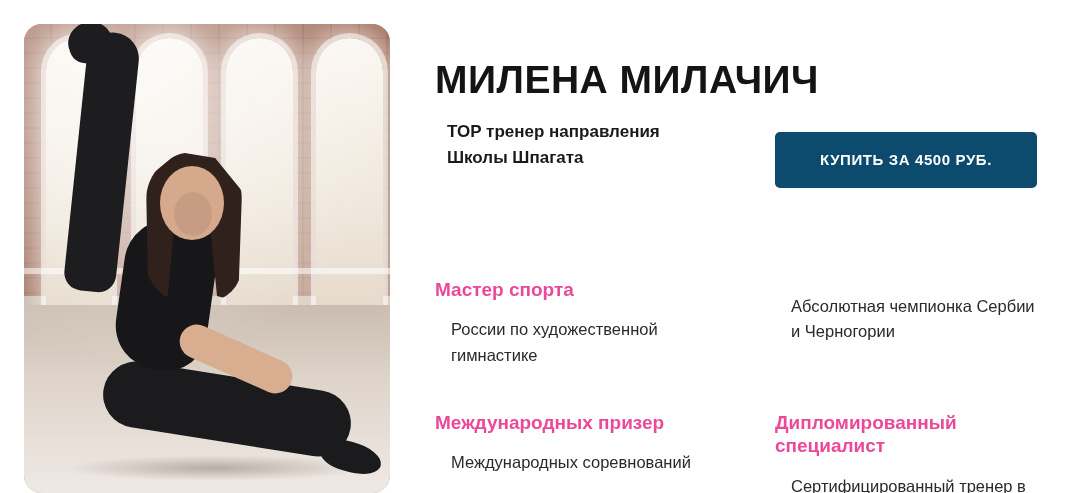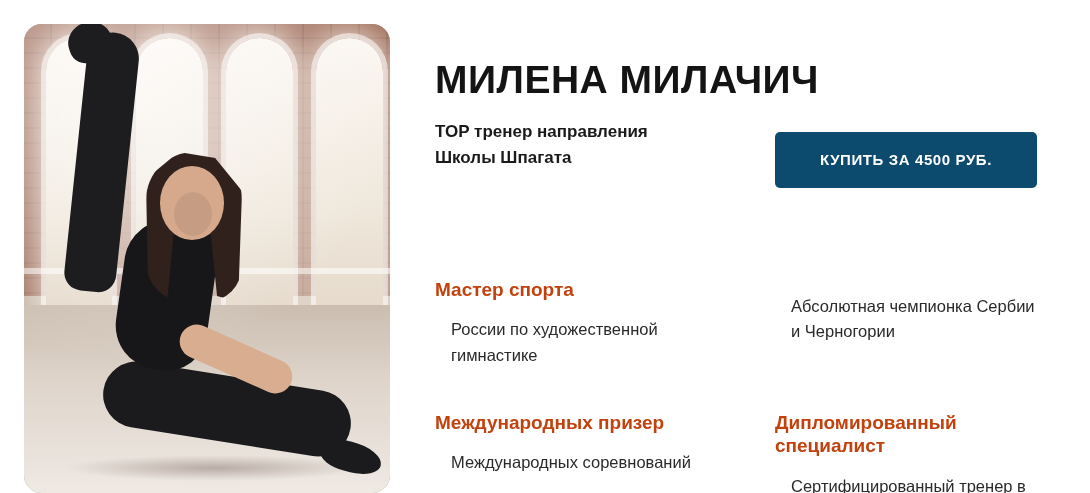--- a/index.html
+++ b/index.html
@@ -187,21 +187,21 @@
     font-weight: bold;
     letter-spacing: .5px;
     margin: 0 0 18px 0;
     color: #141414;
     line-height: 1.05;
   }
   .role {
     font-size: 17px;
     font-weight: bold;
     line-height: 1.55;
-    margin: 0 0 22px 0;
+    margin: 0 0 22px 12px;
     color: #1a1a1a;
     max-width: 320px;
   }
   .role span { display: block; }
 
   .buy-row {
     position: relative;
     height: 56px;
     margin: 0 0 28px 0;
   }
@@ -223,21 +223,21 @@
   }
 
   .facts {
     display: grid;
     grid-template-columns: 340px 1fr;
     column-gap: 0px;
     row-gap: 26px;
     max-width: 620px;
   }
   .fact-title {
-    color: #c2410c;
+    color: #ec4899;
     font-size: 19px;
     font-weight: bold;
     line-height: 1.25;
     margin: 0 0 6px 0;
     max-width: 250px;
   }
   .fact-text {
     font-size: 16.5px;
     line-height: 1.55;
     color: #2a2a2a;

